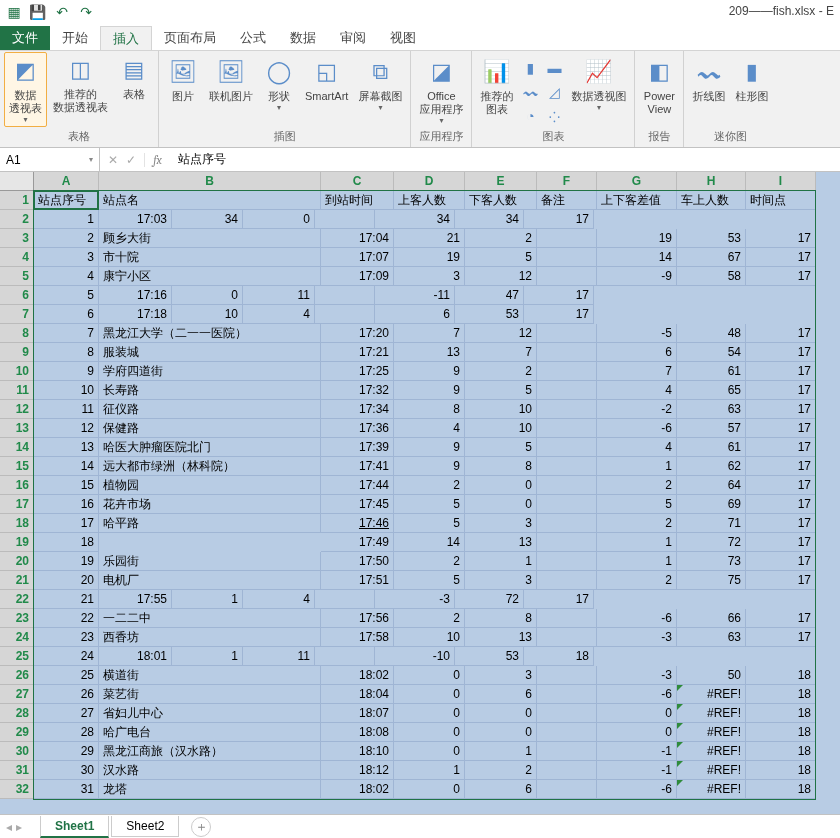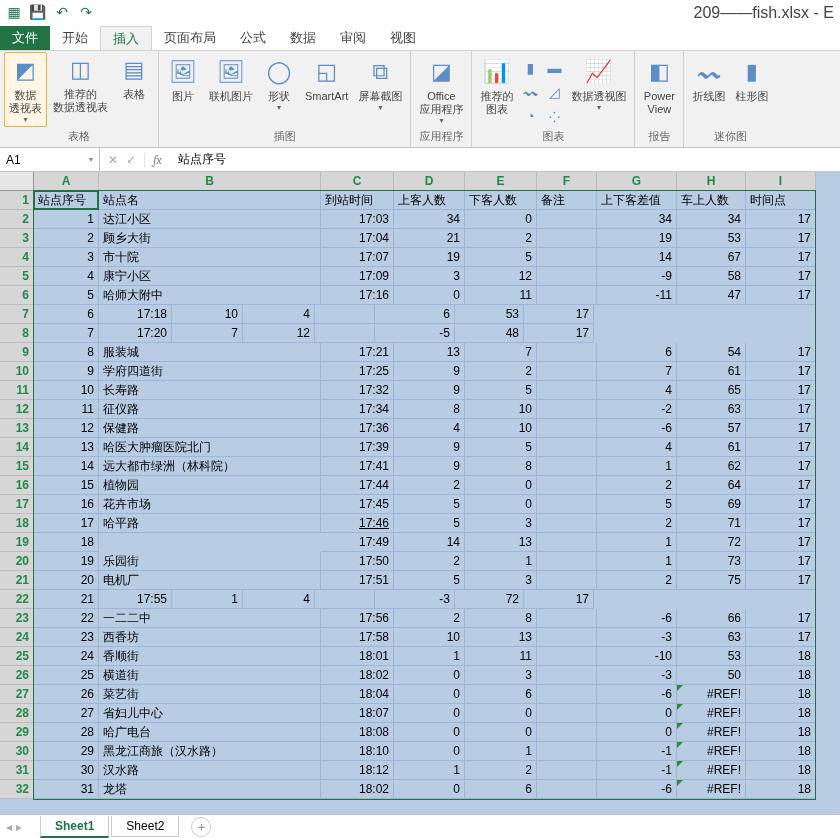--- a/index.html
+++ b/index.html
@@ -26,21 +26,21 @@
     width: 20px; height: 20px;
     display: flex; align-items: center; justify-content: center;
     margin-right: 4px;
     color: #217346;
     font-size: 14px;
   }
   .doc-title {
     position: absolute;
     right: 6px;
     top: 4px;
-    font-size: 16px;
+    font-size: 12px;
     color: #444;
   }
 
   
   .tabs-row {
     display: flex;
     align-items: stretch;
     height: 24px;
     background: #fff;
     margin-top: 2px;
@@ -528,21 +528,20 @@
         <div class="cell text" style="width: 73px;">到站时间</div>
         <div class="cell text" style="width: 71px;">上客人数</div>
         <div class="cell text" style="width: 72px;">下客人数</div>
         <div class="cell text" style="width: 60px;">备注</div>
         <div class="cell text" style="width: 80px;">上下客差值</div>
         <div class="cell text" style="width: 69px;">车上人数</div>
         <div class="cell text" style="width: 70px;">时间点</div>
       </div>
       <div class="row">
         <div class="cell num" style="width: 65px;">1</div>
-        <div class="cell text" style="width: 222px;">达江小区</div>
         <div class="cell num" style="width: 73px;">17:03</div>
         <div class="cell num" style="width: 71px;">34</div>
         <div class="cell num" style="width: 72px;">0</div>
         <div class="cell text" style="width: 60px;"></div>
         <div class="cell num" style="width: 80px;">34</div>
         <div class="cell num" style="width: 69px;">34</div>
         <div class="cell num" style="width: 70px;">17</div>
       </div>
       <div class="row">
         <div class="cell num" style="width: 65px;">2</div>
@@ -572,41 +571,41 @@
         <div class="cell num" style="width: 73px;">17:09</div>
         <div class="cell num" style="width: 71px;">3</div>
         <div class="cell num" style="width: 72px;">12</div>
         <div class="cell text" style="width: 60px;"></div>
         <div class="cell num" style="width: 80px;">-9</div>
         <div class="cell num" style="width: 69px;">58</div>
         <div class="cell num" style="width: 70px;">17</div>
       </div>
       <div class="row">
         <div class="cell num" style="width: 65px;">5</div>
-        <div class="cell text" style="width: 222px;">哈师大附中</div>
         <div class="cell num" style="width: 73px;">17:16</div>
         <div class="cell num" style="width: 71px;">0</div>
         <div class="cell num" style="width: 72px;">11</div>
         <div class="cell text" style="width: 60px;"></div>
         <div class="cell num" style="width: 80px;">-11</div>
         <div class="cell num" style="width: 69px;">47</div>
         <div class="cell num" style="width: 70px;">17</div>
       </div>
       <div class="row">
         <div class="cell num" style="width: 65px;">6</div>
         <div class="cell num" style="width: 73px;">17:18</div>
         <div class="cell num" style="width: 71px;">10</div>
         <div class="cell num" style="width: 72px;">4</div>
         <div class="cell text" style="width: 60px;"></div>
         <div class="cell num" style="width: 80px;">6</div>
         <div class="cell num" style="width: 69px;">53</div>
         <div class="cell num" style="width: 70px;">17</div>
       </div>
       <div class="row">
         <div class="cell num" style="width: 65px;">7</div>
+        <div class="cell text" style="width: 222px;">黑龙江大学（二一一医院）</div>
         <div class="cell num" style="width: 73px;">17:20</div>
         <div class="cell num" style="width: 71px;">7</div>
         <div class="cell num" style="width: 72px;">12</div>
         <div class="cell text" style="width: 60px;"></div>
         <div class="cell num" style="width: 80px;">-5</div>
         <div class="cell num" style="width: 69px;">48</div>
         <div class="cell num" style="width: 70px;">17</div>
       </div>
       <div class="row">
         <div class="cell num" style="width: 65px;">8</div>
@@ -778,21 +777,20 @@
         <div class="cell num" style="width: 73px;">17:58</div>
         <div class="cell num" style="width: 71px;">10</div>
         <div class="cell num" style="width: 72px;">13</div>
         <div class="cell text" style="width: 60px;"></div>
         <div class="cell num" style="width: 80px;">-3</div>
         <div class="cell num" style="width: 69px;">63</div>
         <div class="cell num" style="width: 70px;">17</div>
       </div>
       <div class="row">
         <div class="cell num" style="width: 65px;">24</div>
-        <div class="cell text" style="width: 222px;">香顺街</div>
         <div class="cell num" style="width: 73px;">18:01</div>
         <div class="cell num" style="width: 71px;">1</div>
         <div class="cell num" style="width: 72px;">11</div>
         <div class="cell text" style="width: 60px;"></div>
         <div class="cell num" style="width: 80px;">-10</div>
         <div class="cell num" style="width: 69px;">53</div>
         <div class="cell num" style="width: 70px;">18</div>
       </div>
       <div class="row">
         <div class="cell num" style="width: 65px;">25</div>

